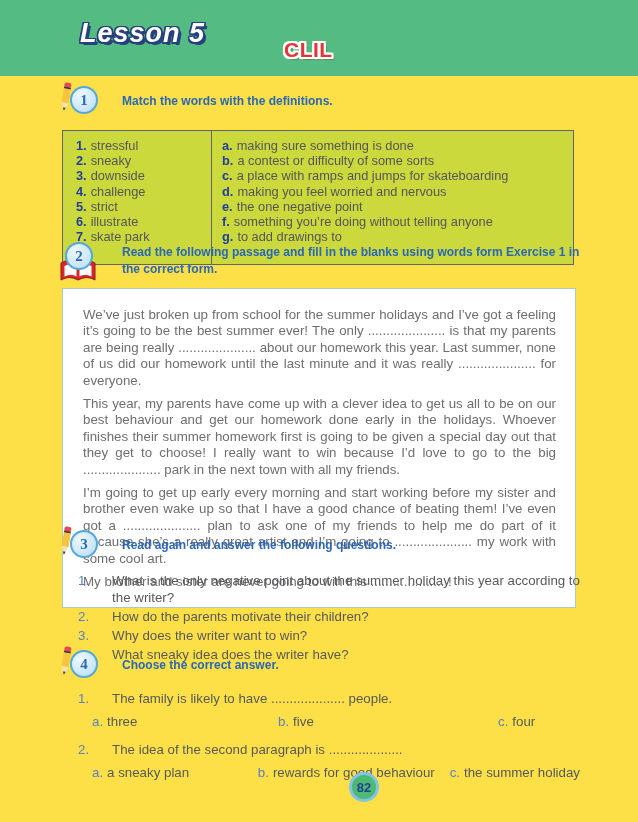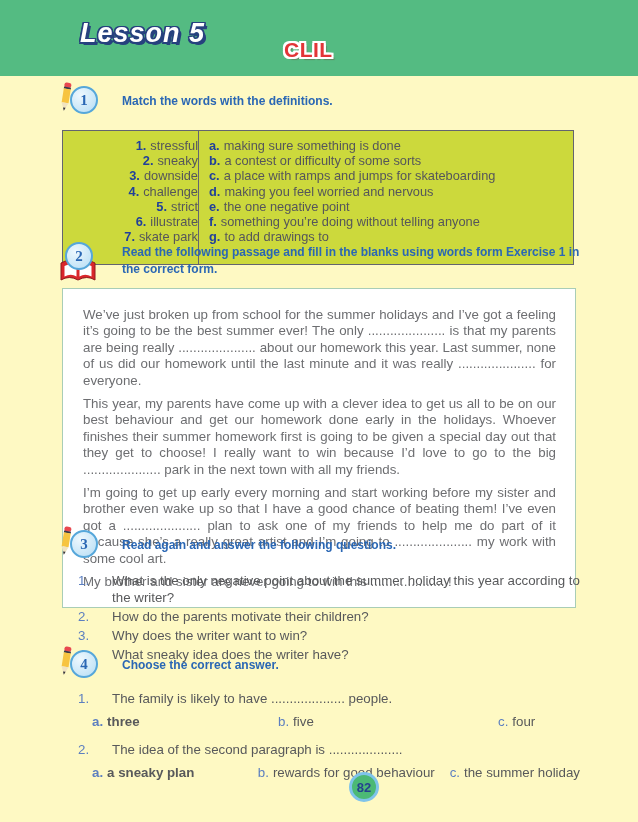--- a/index.html
+++ b/index.html
@@ -1,16 +1,16 @@
 <!DOCTYPE html>
 <html><head>
 <meta charset="utf-8">
 <style>
   html,body{margin:0;padding:0;background:#fff;}
-  .page{position:relative;width:638px;height:822px;background:#fef9c3;overflow:hidden;
+  .page{position:relative;width:638px;height:822px;background:#fde047;overflow:hidden;
         font-family:"Liberation Sans", sans-serif;}
   
   .band{position:absolute;top:0;left:0;width:638px;height:76px;background:#54bb82;}
   .lesson-title{position:absolute;left:80px;top:18px;font-size:27px;font-weight:bold;font-style:italic;
         color:#ffffff;letter-spacing:1px;
         text-shadow:3px 3px 0 #26417e,-1.5px -1.5px 0 #26417e,1.5px -1.5px 0 #26417e,
         -1.5px 1.5px 0 #26417e,1.5px 1.5px 0 #26417e,0 -1.5px 0 #26417e,0 1.5px 0 #26417e,
         -1.5px 0 0 #26417e,1.5px 0 0 #26417e;}
   .clil{position:absolute;left:284px;top:38px;font-size:21px;font-weight:bold;color:#e23537;letter-spacing:.5px;
         text-shadow:-2px -2px 0 #fff,2px -2px 0 #fff,-2px 2px 0 #fff,2px 2px 0 #fff,
@@ -23,38 +23,38 @@
   .pencil-svg{position:absolute;left:0;top:-3px;}
   .book-svg{position:absolute;left:1px;bottom:-6px;}
   .num-circle{position:absolute;left:12px;top:2px;width:24px;height:24px;border-radius:50%;
         background:radial-gradient(circle at 35% 30%, #eef8fe, #b6ddf4);
         border:2px solid #56a7da;color:#2a67b4;font-weight:bold;font-size:15px;
         display:flex;align-items:center;justify-content:center;font-family:"Liberation Serif",serif;}
   .ex-title{margin:0 0 0 24px;font-size:12px;line-height:17px;font-weight:bold;color:#2a67b4;max-width:462px;}
   
   .match-box{margin:12px 0 0 4px;width:512px;border:1.5px solid #63646f;background:#ccd93c;
         display:flex;box-sizing:border-box;}
-  .match-left{width:122px;padding:7px 0 7px 13px;border-right:1.5px solid #63646f;text-align:right;}
+  .match-left{width:122px;padding:7px 13px 7px 13px;border-right:1.5px solid #63646f;}
   .match-right{flex:1;padding:7px 0 20px 10px;}
   .m-item{font-size:12.8px;line-height:15.2px;color:#55565a;white-space:nowrap;}
   .m-item .mk{color:#21409a;font-weight:bold;margin-right:4px;}
   
   .passage-box{margin:10px 0 0 4px;width:514px;box-sizing:border-box;border:1.5px solid #a9cdb6;
         padding:11px 12px 9px 13px;background:#fff;}
   .passage-box p{margin:7px;font-size:13.3px;line-height:16.4px;color:#6d6e71;text-align:justify;}
   
   .q-list{margin:10px 0 0 20px;}
   .q-row{display:flex;font-size:13.3px;line-height:17px;color:#58595b;margin-bottom:2px;}
   .q-num{color:#5c7fc0;margin-right:5px;flex:0 0 auto;}
   .q-text{flex:1;margin-left:18px;}
   
   .mcq{margin:8px 0 0 20px;}
   .opt-row{display:flex;margin:7px 0 12px 14px;font-size:13.3px;color:#58595b;}
   .opt{white-space:nowrap;}
-  .opt:nth-child(1){width:158px;font-weight:bold;}
+  .opt:nth-child(1){width:158px;}
   .opt:nth-child(2){width:220px;padding-left:28px;}
   .opt:nth-child(3){flex:1;}
   .opt .letter{color:#5c7fc0;margin-right:4px;}
   
   .page-badge{position:absolute;left:305px;top:772px;width:24px;height:24px;border-radius:50%;
         background:#4cb975;border:3px solid #7fc3ea;color:#24418e;font-weight:bold;font-size:13px;
         display:flex;align-items:center;justify-content:center;margin-left:44px;}
 </style>
 </head>
 <body>

